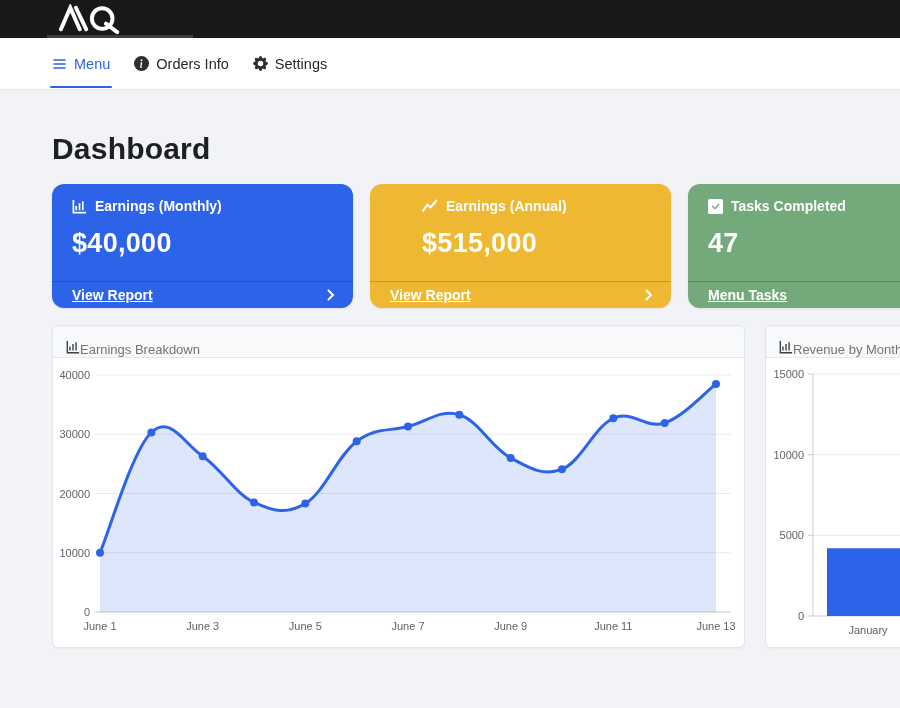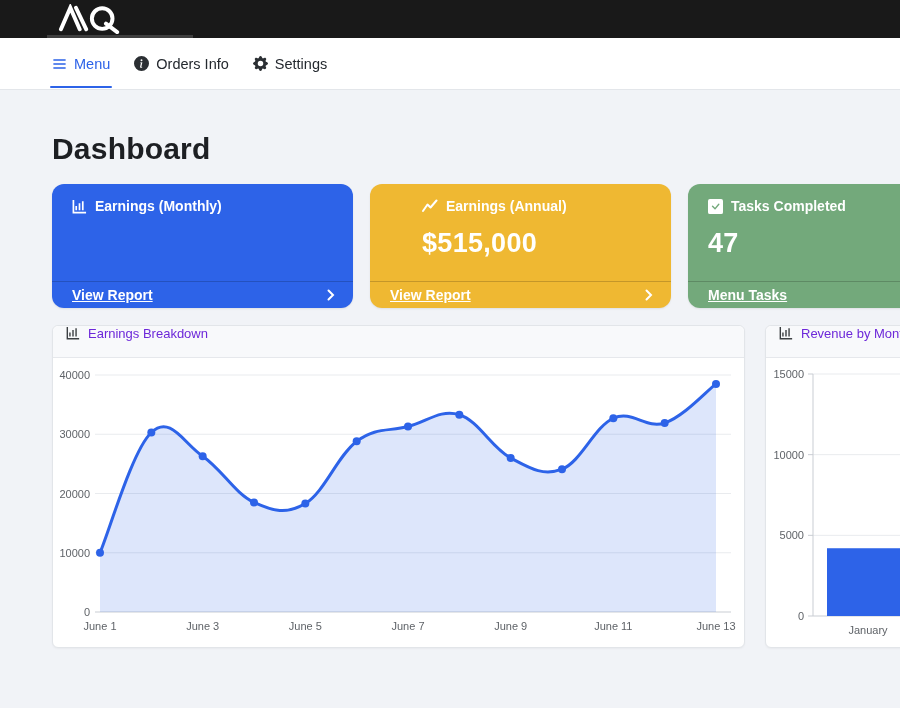--- a/index.html
+++ b/index.html
@@ -58,22 +58,22 @@
 
   
   .chart-card {
     position:absolute; background:#fff; border:1px solid #e2e5e9; border-radius:6px;
     box-shadow:0 1px 2px rgba(0,0,0,0.04);
   }
   #earnings-card { left:52px; top:325px; width:693px; height:323px; }
   #revenue-card  { left:765px; top:325px; width:620px; height:323px; }
   .chart-header {
     height:32px; background:#f8f9fb; border-bottom:1px solid #e6e8ec;
-    border-radius:6px 6px 0 0; display:flex; align-items:flex-start; gap:8px;
-    padding-left:13px; font-size:13px; color:#6d28d9; white-space:nowrap;
+    border-radius:6px 6px 0 0; display:flex; align-items:flex-end; 
+    padding-left:13px; font-size:13px; color:#737373; white-space:nowrap;
   }
   .chart-header svg { fill:none; stroke:#3c4043; }
   svg.chart { display:block; }
   svg.chart text { font-family:"Liberation Sans", sans-serif; }
 </style>
 </head>
 <body>
 
 <div class="app">
 
@@ -129,20 +129,21 @@
             <span>
               <svg width="15" height="15" viewBox="0 0 16 16">
                   <g stroke="#ffffff" stroke-width="1.8" fill="none">
                     <path d="M1.5 1v13.5H15"></path>
                     <path d="M4.5 12V7.5M8 12V4.5M11.5 12V2.5"></path>
                   </g>
                 </svg>
             </span>
             <span>Earnings (Monthly)</span>
           </div>
+          <div class="scard-value">$40,000</div>
         </div>
         <div class="scard-footer">
           <span class="scard-link">View Report</span>
           <span class="chev">
             <svg width="8" height="12" viewBox="0 0 8 12">
                 <path d="M1.5 1.5 L6 6 L1.5 10.5" stroke="#ffffff" stroke-width="2" fill="none" stroke-linecap="round"></path>
               </svg>
           </span>
         </div>
       </section>

